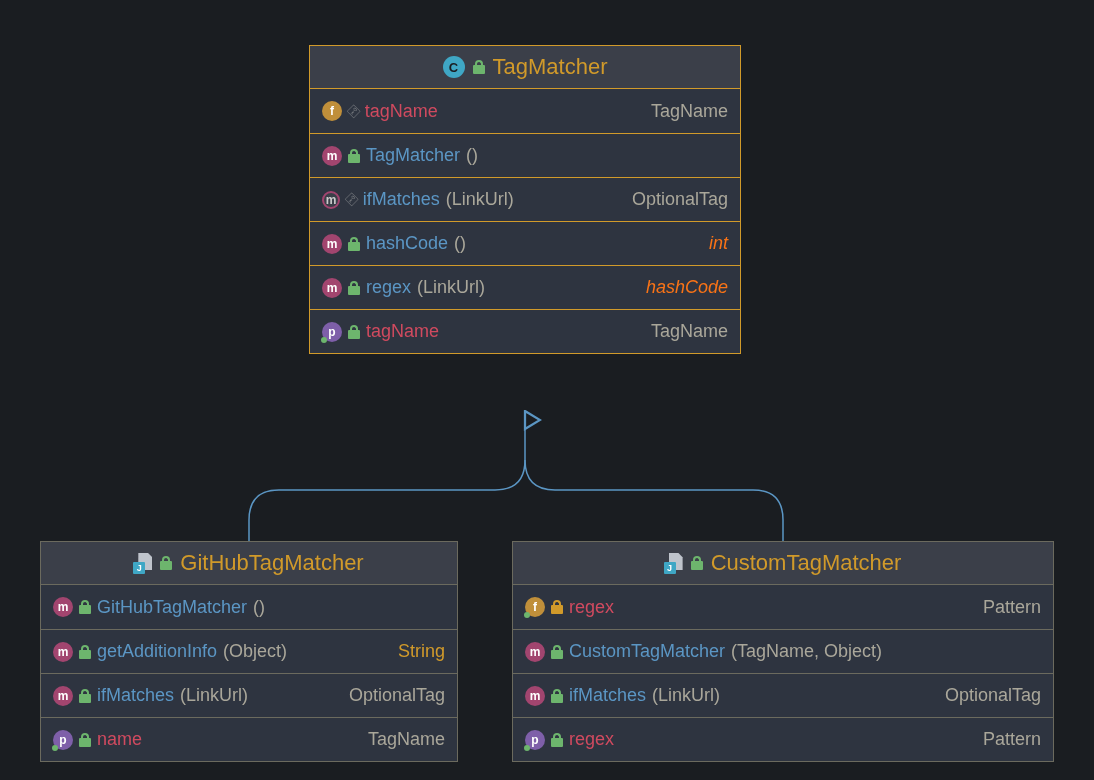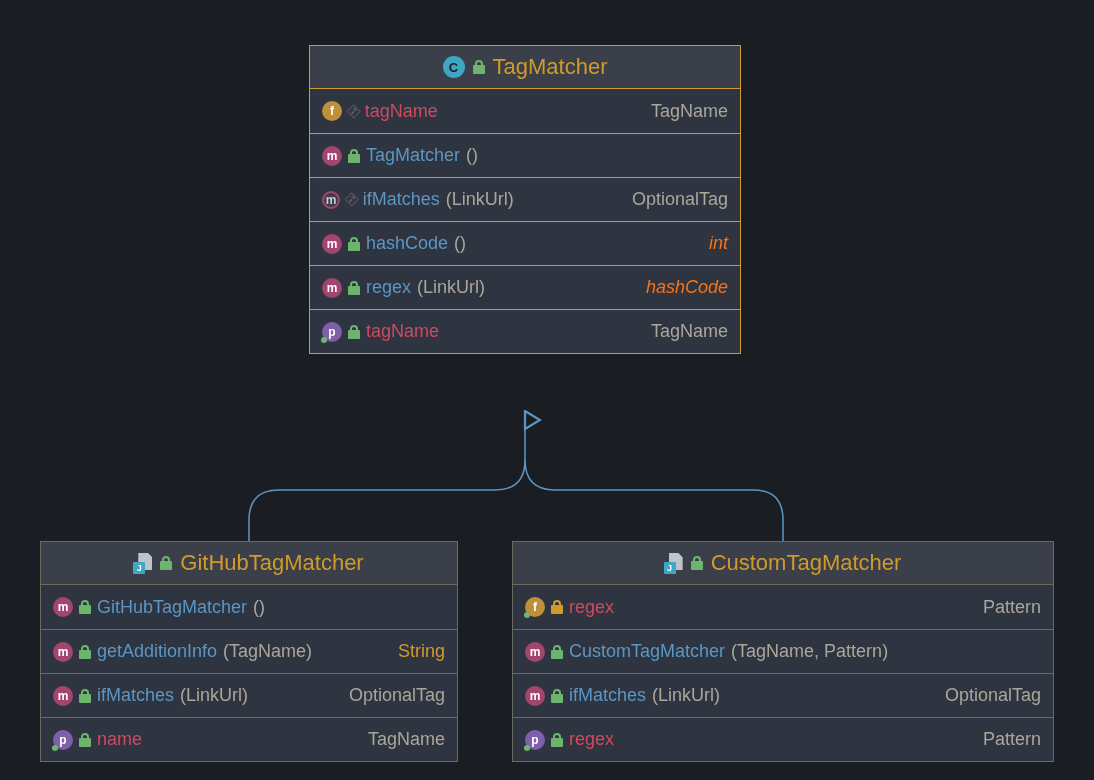--- a/index.html
+++ b/index.html
@@ -221,21 +221,21 @@
         <span class="badge badge-m">m</span>
         <span class="lock lock-green"></span>
         <span class="name-blue">GitHubTagMatcher</span>
         <span class="paren">()</span>
         <span class="spacer"></span>
       </div>
       <div class="row section-divider">
         <span class="badge badge-m">m</span>
         <span class="lock lock-green"></span>
         <span class="name-blue">getAdditionInfo</span>
-        <span class="paren">(TagName)</span>
+        <span class="paren">(Object)</span>
         <span class="spacer"></span>
         <span class="type-orange">String</span>
       </div>
       <div class="row section-divider">
         <span class="badge badge-m">m</span>
         <span class="lock lock-green"></span>
         <span class="name-blue">ifMatches</span>
         <span class="paren">(LinkUrl)</span>
         <span class="spacer"></span>
         <span class="type-gold">OptionalTag</span>
@@ -264,21 +264,21 @@
         <span class="badge badge-f green-dot">f</span>
         <span class="lock lock-orange"></span>
         <span class="name-red">regex</span>
         <span class="spacer"></span>
         <span class="type-gold">Pattern</span>
       </div>
       <div class="row section-divider">
         <span class="badge badge-m">m</span>
         <span class="lock lock-green"></span>
         <span class="name-blue">CustomTagMatcher</span>
-        <span class="paren">(TagName, Pattern)</span>
+        <span class="paren">(TagName, Object)</span>
         <span class="spacer"></span>
       </div>
       <div class="row section-divider">
         <span class="badge badge-m">m</span>
         <span class="lock lock-green"></span>
         <span class="name-blue">ifMatches</span>
         <span class="paren">(LinkUrl)</span>
         <span class="spacer"></span>
         <span class="type-gold">OptionalTag</span>
       </div>

